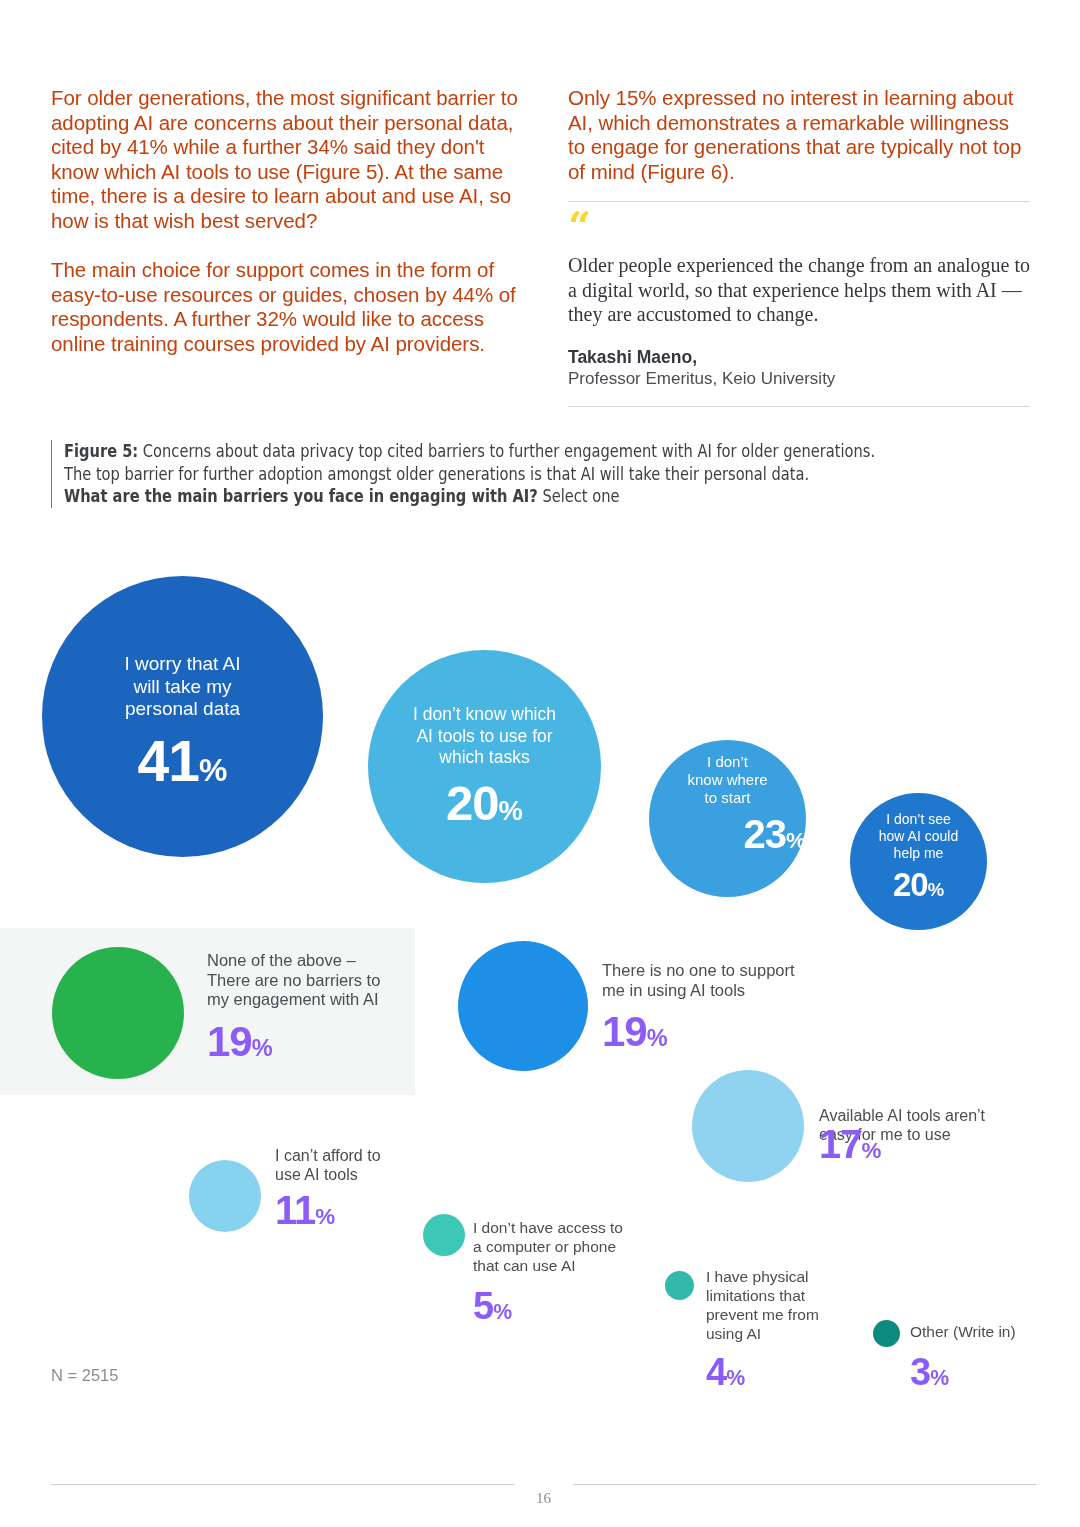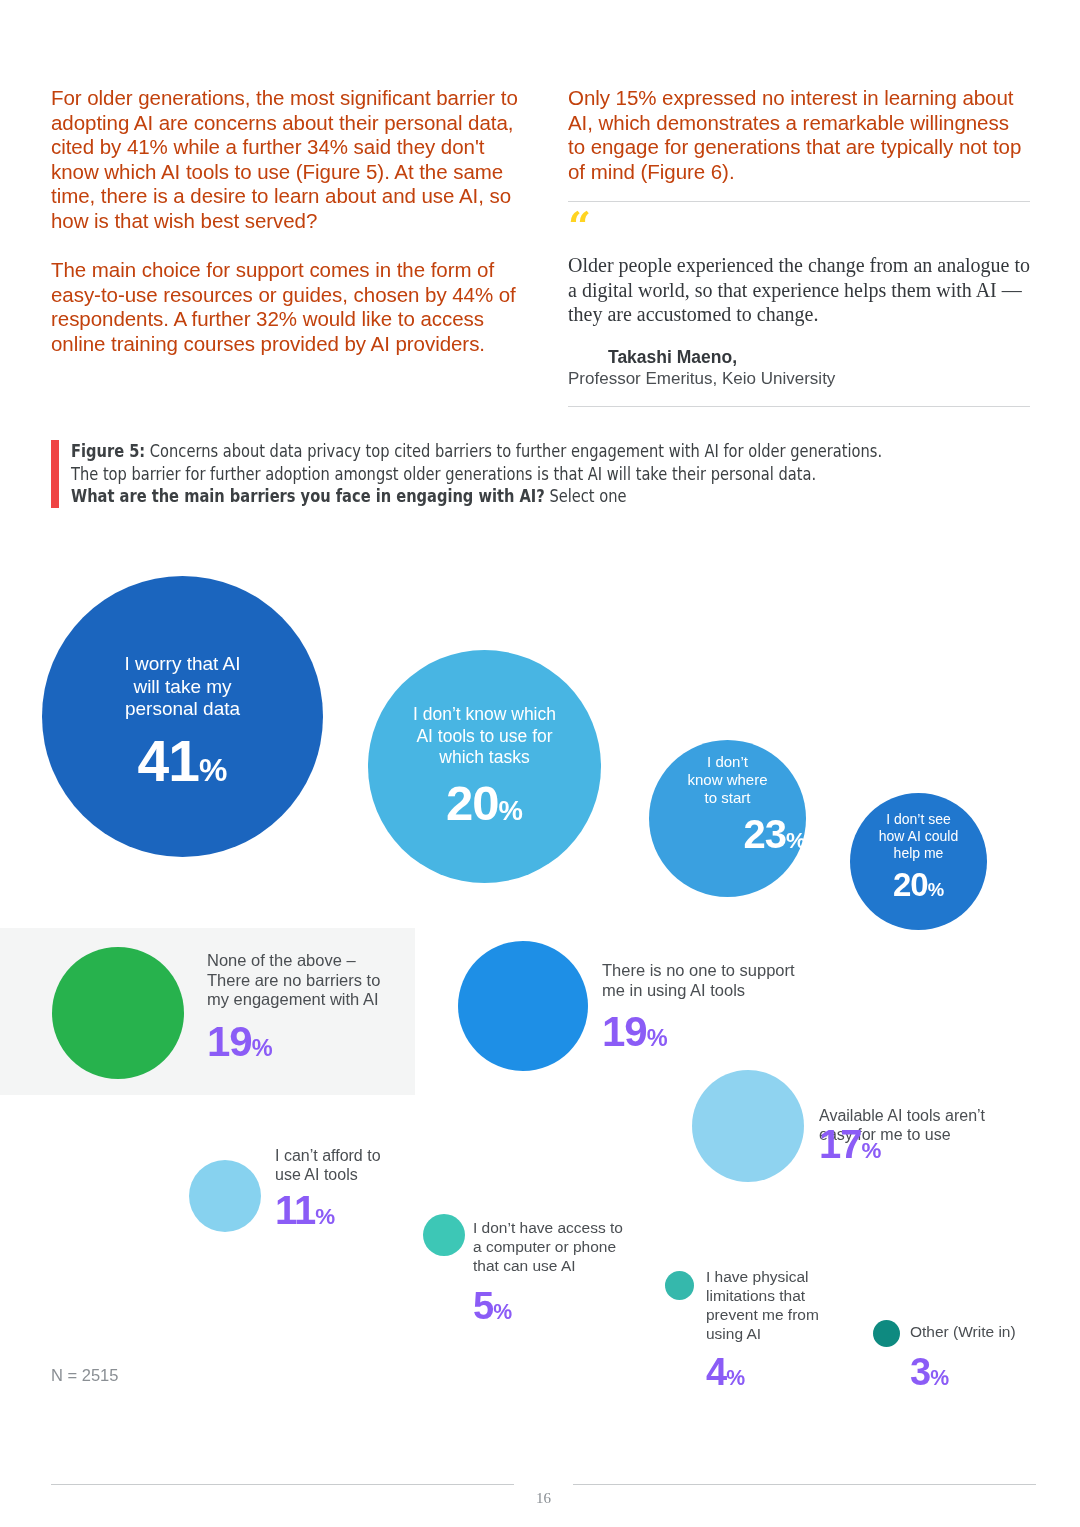--- a/index.html
+++ b/index.html
@@ -65,39 +65,38 @@
     line-height: 24.5px;
     color: #34383c;
     margin-top: 7px;
   }
   .quote-name {
     font-size: 17.5px;
     font-weight: bold;
     color: #34383c;
     margin-top: 20px;
     line-height: 21px;
-    margin-left: 40px;
   }
   .quote-role {
     font-size: 17px;
     color: #4a4e52;
     line-height: 21px;
   }
   .quote-rule-bottom {
     margin-top: 17px;
   }
 
   
   .fig-caption {
     position: absolute;
     left: 51px;
     top: 440px;
     width: 985px;
     padding-left: 12px;
-    border-left: 8px solid #ef4444;
+    border-left: 1px solid #ef4444;
     box-sizing: border-box;
   }
   .fig-line {
     font-family: "DejaVu Sans Condensed", "Liberation Sans Narrow", "Liberation Sans", sans-serif;
     font-size: 17.5px;
     line-height: 22.5px;
     color: #3c4043;
     transform: scaleX(0.93);
     transform-origin: left center;
     white-space: nowrap;

